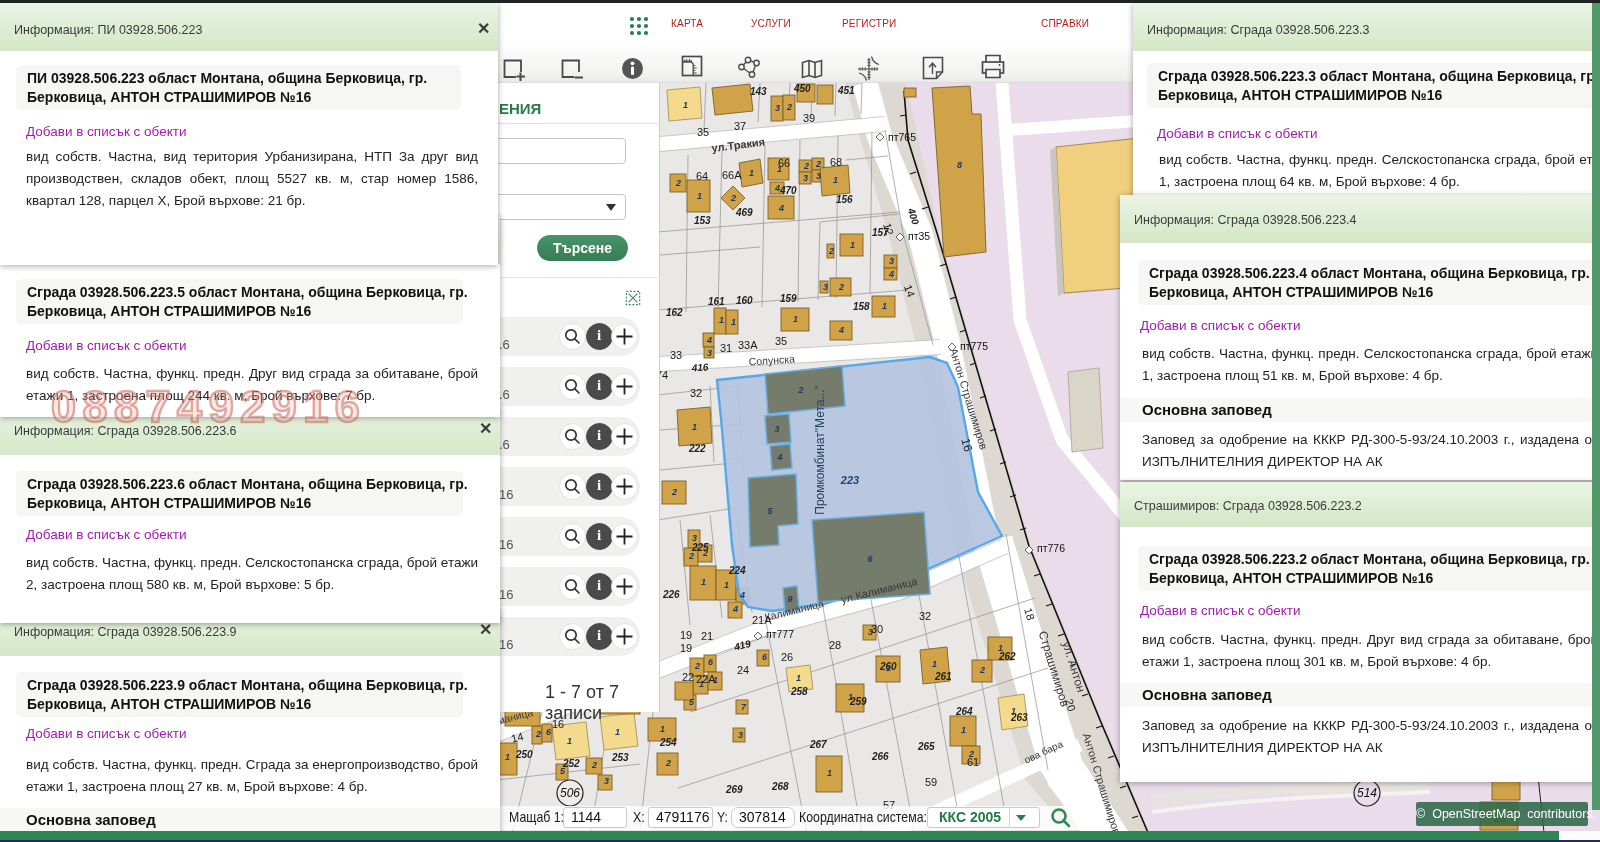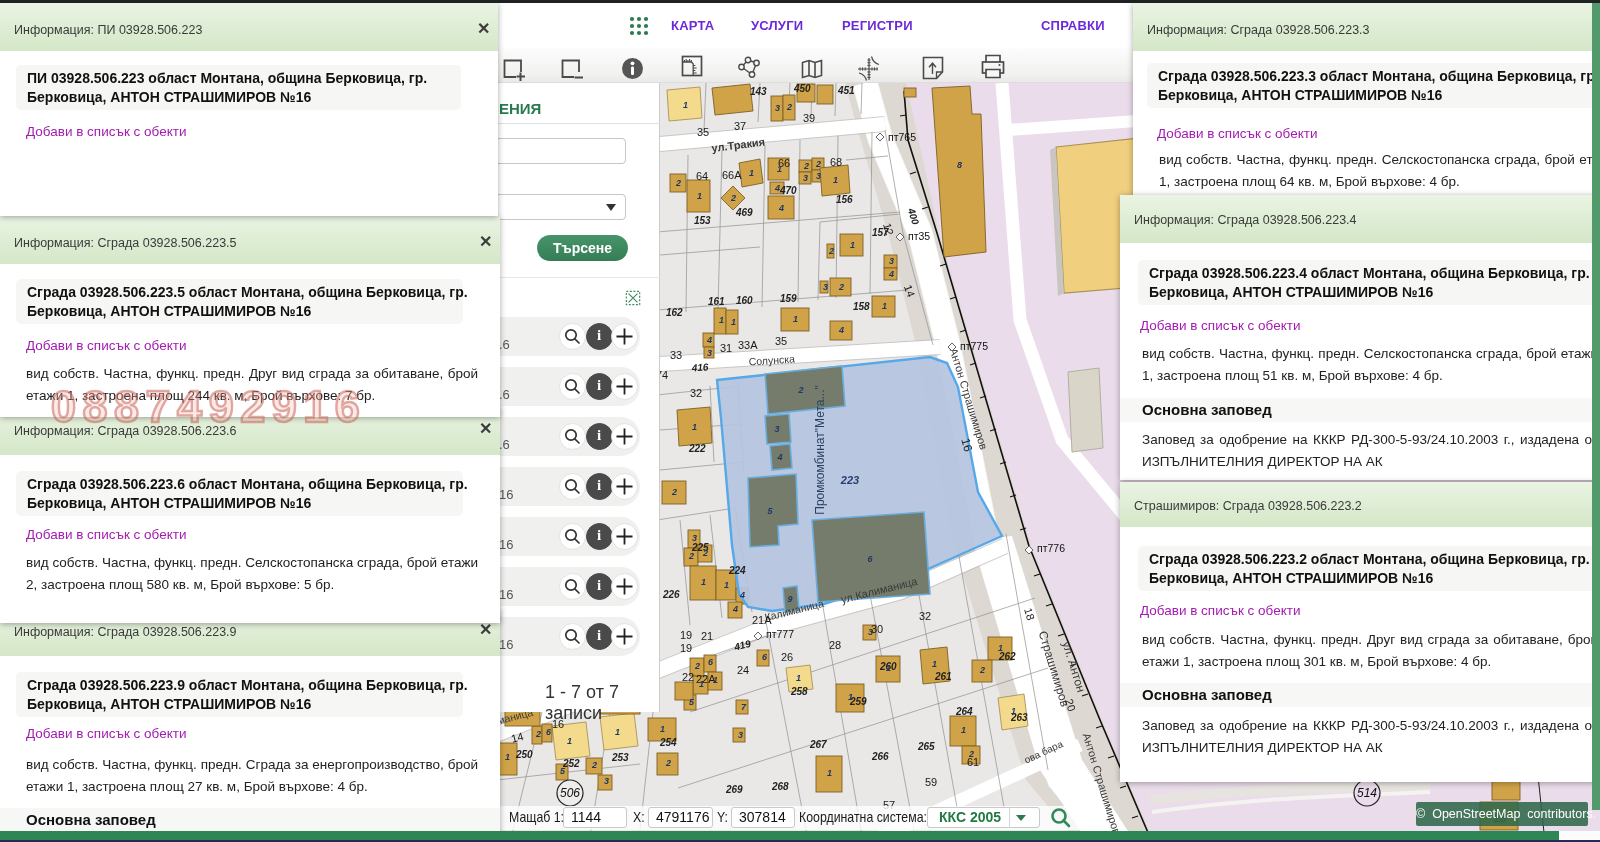--- a/index.html
+++ b/index.html
@@ -11,21 +11,21 @@
 .phead{position:relative;height:48px;background:linear-gradient(180deg,#eaf4e3 0%,#dcecd2 60%,#d5e7c8 100%);}
 .phead .pt{position:absolute;left:14px;top:20px;font-size:12.5px;color:#3a3a3a;}
 .phead .px{position:absolute;top:19px;font-size:16px;color:#3d3d3d;font-weight:600;line-height:14px;}
 .tbox{position:absolute;background:#f6f6f5;border-radius:5px;font-weight:bold;color:#111;font-size:14px;line-height:18.5px;padding:4px 11px;white-space:nowrap;}
 .plink{position:absolute;color:#a21caf;font-size:13.5px;}
 .pbody{position:absolute;font-size:13.5px;color:#222;line-height:22px;}
 .jl{text-align:justify;text-align-last:justify;height:22px;}
 .sect{position:absolute;background:#f7f7f6;font-weight:bold;color:#111;font-size:15px;padding:5px 0 5px 0;}
 
 #hdr{position:absolute;left:0;top:3px;width:1600px;height:44px;background:#fff;}
-.mitem{position:absolute;top:15px;font-size:13px;font-weight:bold;color:#6d28d9;letter-spacing:.2px;}
+.mitem{position:absolute;top:15px;font-size:10px;font-weight:normal;color:#b91c1c;letter-spacing:.2px;}
 
 #tbar{position:absolute;left:497px;top:47px;width:636px;height:36px;background:linear-gradient(180deg,#fdfdfd,#f1f1f0 80%,#e9e9e8);border-bottom:1px solid #ddd;}
 
 #sbar{position:absolute;left:497px;top:83px;width:163px;height:629px;background:#fff;border-right:1px solid #ccc;}
 #sbar h3{position:absolute;left:2px;top:17px;font-size:15px;color:#2a7b4f;font-weight:bold;}
 .sinput{position:absolute;left:-40px;width:169px;height:26px;background:#fff;border:1px solid #c6c6c6;border-radius:4px;}
 #btnsearch{position:absolute;left:40px;top:152px;width:91px;height:26px;background:linear-gradient(180deg,#47946a,#357d55);border-radius:13px;color:#fff;font-size:14px;font-weight:bold;text-align:center;line-height:26px;}
 .lrow{position:absolute;left:-20px;width:163px;height:39px;background:#f0f0ef;border-radius:19px;}
 .lrow .frag{position:absolute;left:22px;bottom:4px;font-size:13px;color:#555;}
 .cbtn{position:absolute;top:6px;width:27px;height:27px;border-radius:50%;background:#fff;border:1px solid #e2e2e2;}
@@ -398,21 +398,21 @@
         <text class="bn" x="505" y="760">1</text>
 </g>
 </svg>
 
 <div id="sbar2">
   <span class="lbl" style="left:12px;">Мащаб 1:</span>
   <span class="inp" style="left:66px;width:64px;">1144</span>
   <span class="lbl" style="left:136px;">X:</span>
   <span class="inp" style="left:151px;width:65px;">4791176</span>
   <span class="lbl" style="left:220px;">Y:</span>
-  <span class="inp" style="left:234px;width:64px;">307814</span>
+  <span class="inp" style="left:234px;width:64px;border-radius:7px;">307814</span>
   <span class="lbl" style="left:302px;">Координатна система:</span>
   <span class="inp" style="left:430px;width:113px;padding-left:11px;color:#217a43;font-weight:bold;">ККС 2005</span>
   <span style="position:absolute;left:512px;top:1px;width:1px;height:21px;background:#d5d5d5;"></span>
   <span style="position:absolute;left:519px;top:9px;width:0;height:0;border-left:5px solid transparent;border-right:5px solid transparent;border-top:6px solid #2a7b4f;"></span>
   <svg style="position:absolute;left:552px;top:0px;" width="24" height="24" viewBox="0 0 24 24">
         <circle cx="10" cy="10" r="6.5" fill="none" stroke="#2e8b57" stroke-width="2.6"></circle>
         <line x1="14.5" y1="14.5" x2="20" y2="20" stroke="#2e8b57" stroke-width="2.6" stroke-linecap="round"></line>
       </svg>
 </div>
 <div id="attr">©&nbsp;&nbsp;OpenStreetMap&nbsp;&nbsp;contributors.</div>
@@ -589,27 +589,32 @@
         <span class="cbtn dark" style="left:109px;">
           <span style="color:#fff;font-weight:bold;font-size:15px;position:absolute;left:10px;top:3px;font-family:'Liberation Serif',serif;">i</span>
         </span>
         <span class="cbtn" style="left:134px;"><svg width="25" height="25" viewBox="0 0 25 25">
             <path d="M12.5 4.5 V20.5 M4.5 12.5 H20.5" stroke="#222" stroke-width="1.8"></path>
           </svg></span>
       </div>
   <div style="position:absolute;left:48px;top:599px;font-size:18px;color:#333;">1 - 7 от 7 записи</div>
 </div>
 
-<div class="popup" style="left:0;top:3px;width:498px;height:213px;z-index:10;">
+<div class="popup" style="left:0;top:3px;width:498px;height:262px;z-index:10;">
   <div class="phead">
         <span class="pt">Информация: ПИ 03928.506.223</span>
         <span class="px" style="left:477px;">✕</span>
       </div>
   <div class="tbox" style="left:16px;top:62px;width:445px;">ПИ 03928.506.223 област Монтана, община Берковица, гр.<br>Берковица, АНТОН СТРАШИМИРОВ №16</div>
   <div class="plink" style="left:26px;top:121px;">Добави в списък с обекти</div>
+  <div class="pbody" style="left:26px;top:143px;width:452px;">
+    <div class="jl">вид собств. Частна, вид територия Урбанизирана, НТП За друг вид</div>
+    <div class="jl">производствен, складов обект, площ 5527 кв. м, стар номер 1586,</div>
+    <div>квартал 128, парцел X, Брой върхове: 21 бр.</div>
+  </div>
 </div>
 
 <div class="popup" style="left:0;top:216px;width:500px;height:201px;z-index:9;">
   <div class="phead">
         <span class="pt">Информация: Сграда 03928.506.223.5</span>
         <span class="px" style="left:479px;">✕</span>
       </div>
   <div class="tbox" style="left:16px;top:63px;width:447px;">Сграда 03928.506.223.5 област Монтана, община Берковица, гр.<br>Берковица, АНТОН СТРАШИМИРОВ №16</div>
   <div class="plink" style="left:26px;top:122px;">Добави в списък с обекти</div>
   <div class="pbody" style="left:26px;top:147px;width:452px;">

